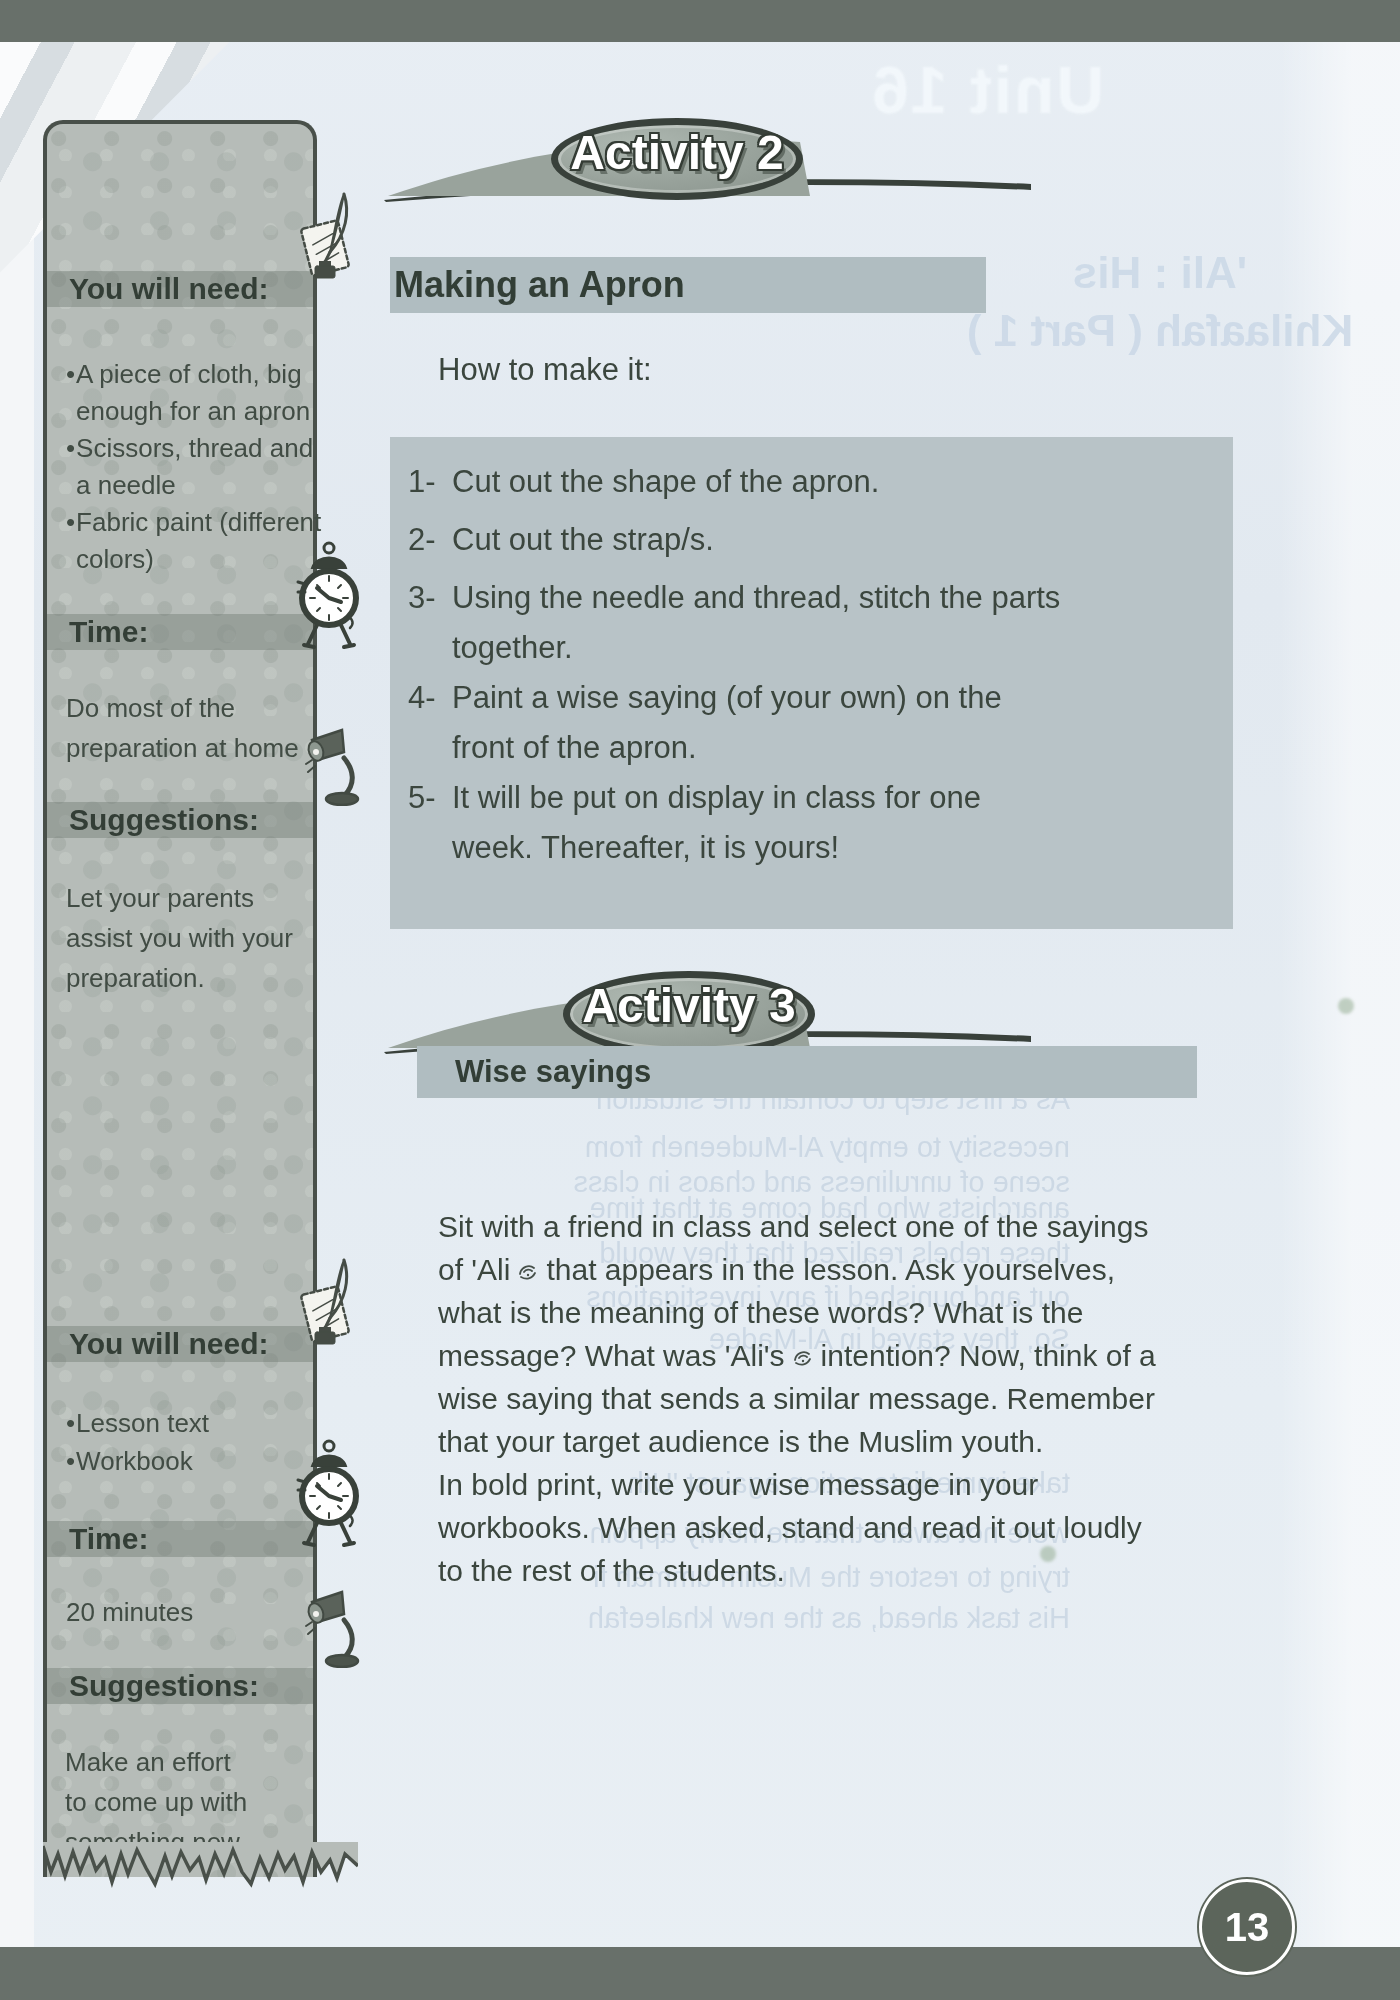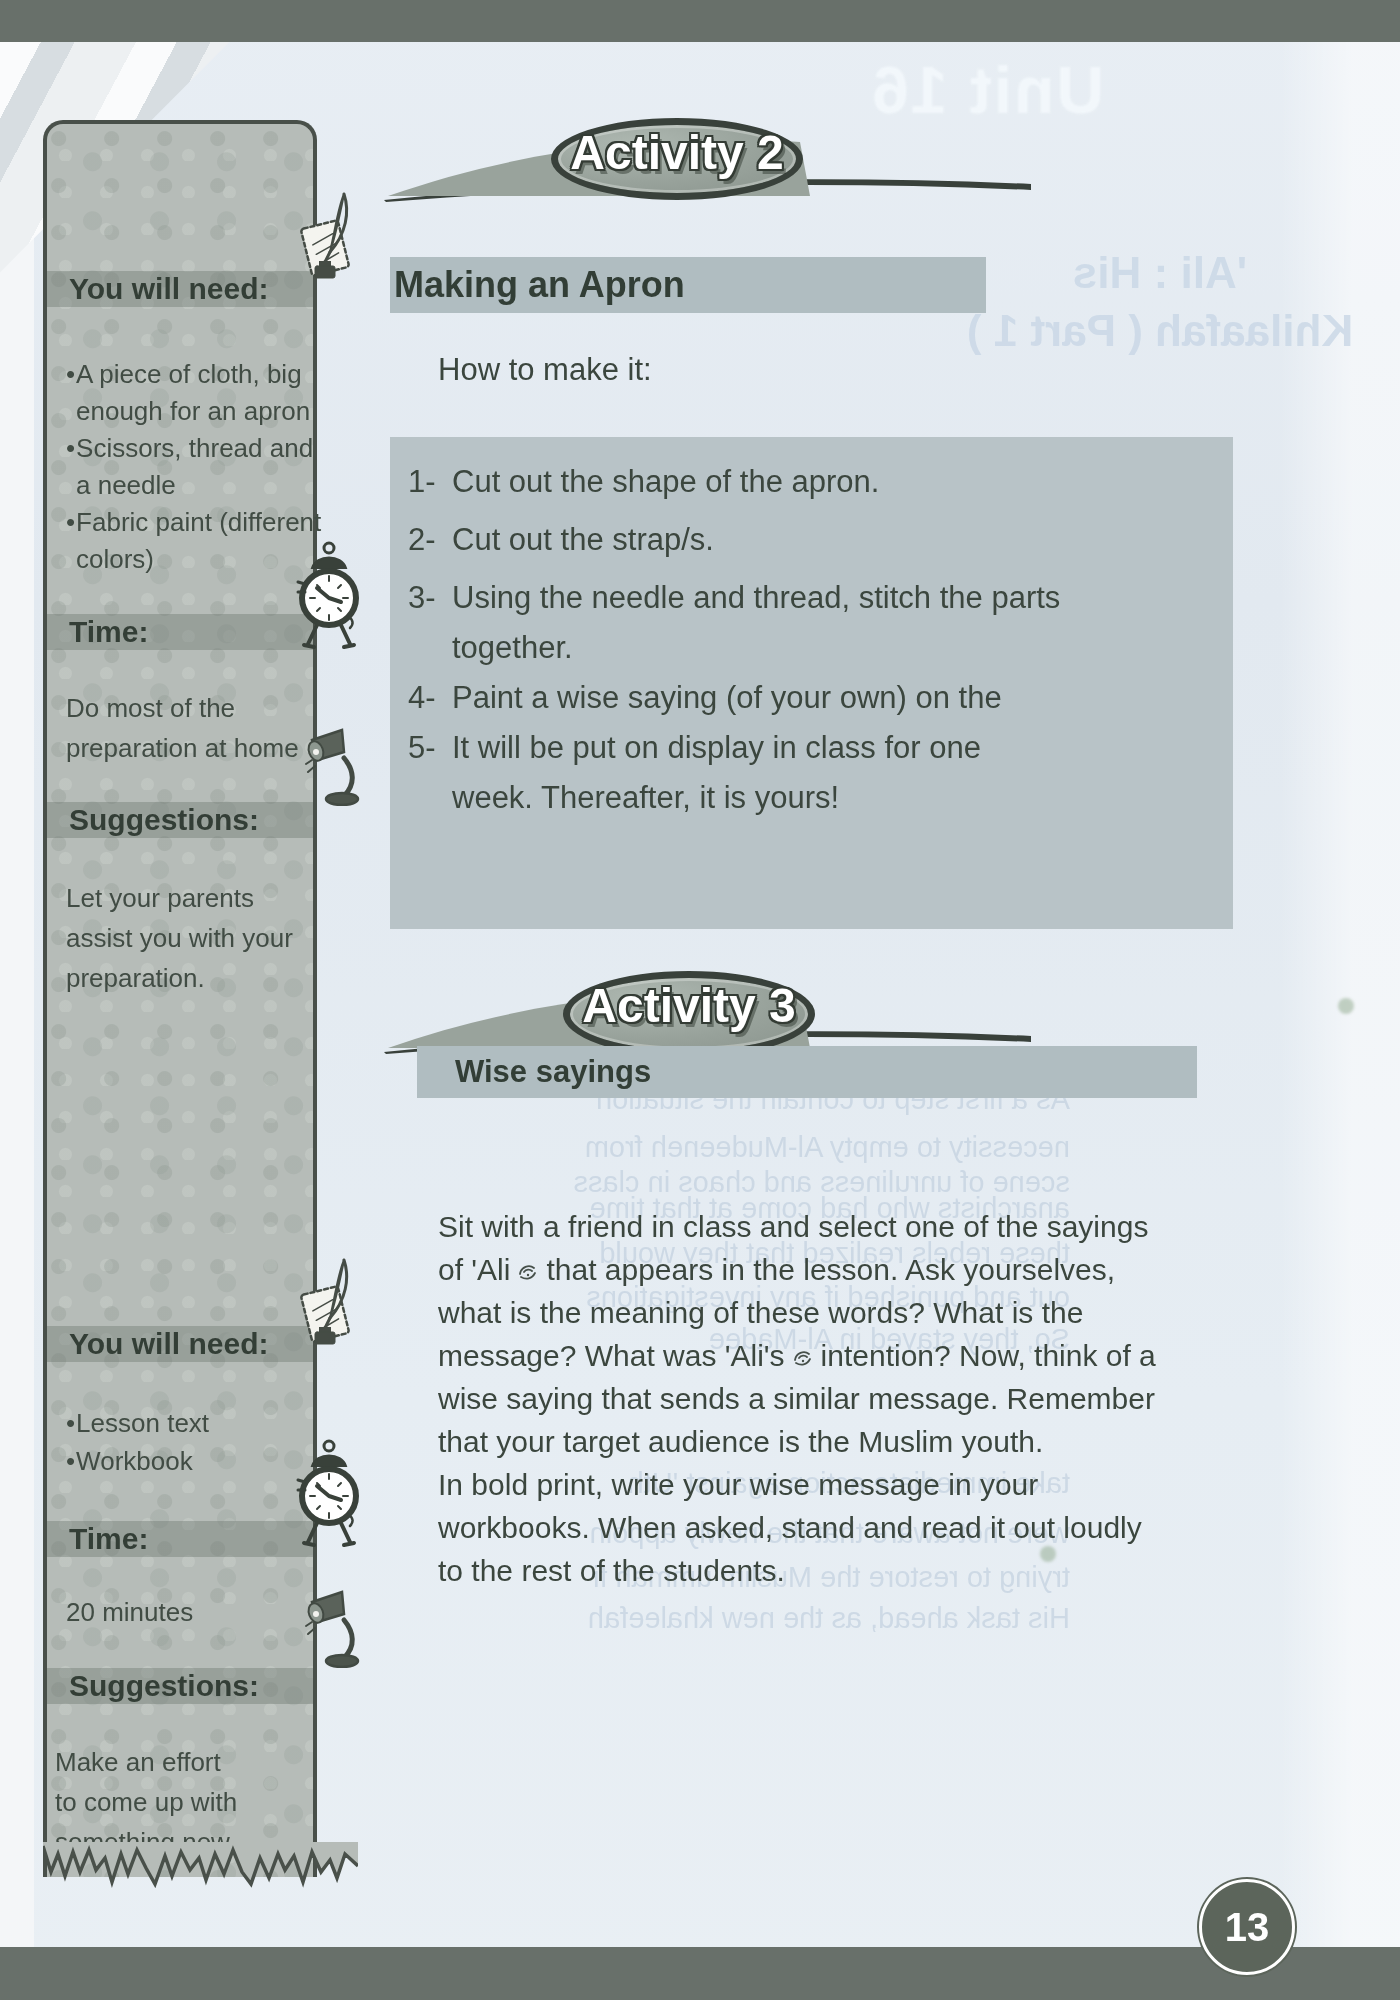--- a/index.html
+++ b/index.html
@@ -142,21 +142,21 @@
     <div class="abs stripe" style="top:1397px;">
       <span>Time:</span>
     </div>
     <div class="abs sbtext lh40" style="left:19px;top:1468px;width:280px;">
       <span class="sline">20 minutes</span>
     </div>
 
     <div class="abs stripe" style="top:1544px;">
       <span>Suggestions:</span>
     </div>
-    <div class="abs sbtext lh40" style="left:8px;top:1618px;width:280px;">
+    <div class="abs sbtext lh40" style="left:18px;top:1618px;width:280px;">
       <span class="sline">Make an effort</span>
       <span class="sline">to come up with</span>
       <span class="sline">something new.</span>
     </div>
   </div>
 
   <svg class="abs torn" width="315" height="48" viewBox="0 0 315 48">
     <path fill="#b6bcb8" d="M0,0 L0,4 L8,30 L15,12 L22,34 L30,10 L37,30 L46,8 L53,28 L62,16 L69,40 L78,12 L85,32 L94,8 L103,26 L112,42 L122,14 L129,34 L138,10 L147,28 L156,16 L163,38 L172,12 L181,32 L190,8 L199,30 L208,42 L217,16 L226,36 L235,12 L242,28 L251,14 L260,40 L269,10 L278,30 L287,18 L294,36 L302,12 L315,24 L315,0 Z"></path>
     <polyline fill="none" stroke="#49504a" stroke-width="3.5" points="0,4 8,30 15,12 22,34 30,10 37,30 46,8 53,28 62,16 69,40 78,12 85,32 94,8 103,26 112,42 122,14 129,34 138,10 147,28 156,16 163,38 172,12 181,32 190,8 199,30 208,42 217,16 226,36 235,12 242,28 251,14 260,40 269,10 278,30 287,18 294,36 302,12 315,24"></polyline>
   </svg>
@@ -261,20 +261,21 @@
       <span class="snum">3-</span>
       <span class="stext">
         <span class="ln">Using the needle and thread, stitch the parts</span>
         <span class="ln">together.</span>
       </span>
     </div>
     <div class="step">
       <span class="snum">4-</span>
       <span class="stext">
         <span class="ln">Paint a wise saying (of your own) on the</span>
+        <span class="ln">front of the apron.</span>
       </span>
     </div>
     <div class="step">
       <span class="snum">5-</span>
       <span class="stext">
         <span class="ln">It will be put on display in class for one</span>
         <span class="ln">week. Thereafter, it is yours!</span>
       </span>
     </div>
   </div>

